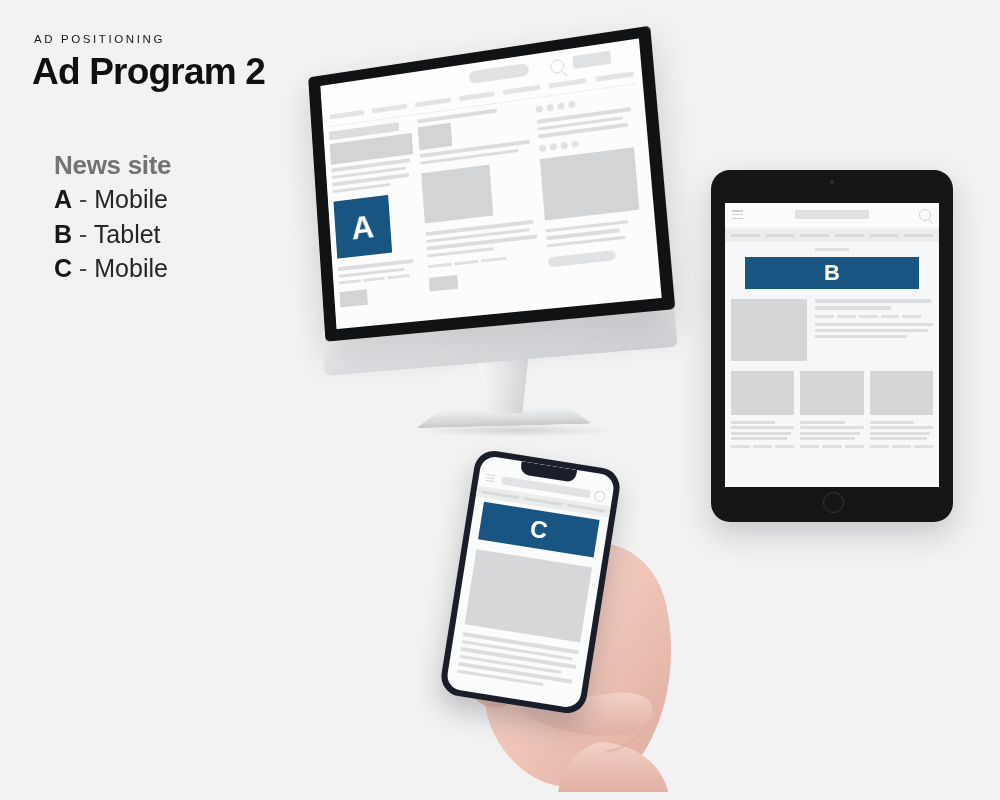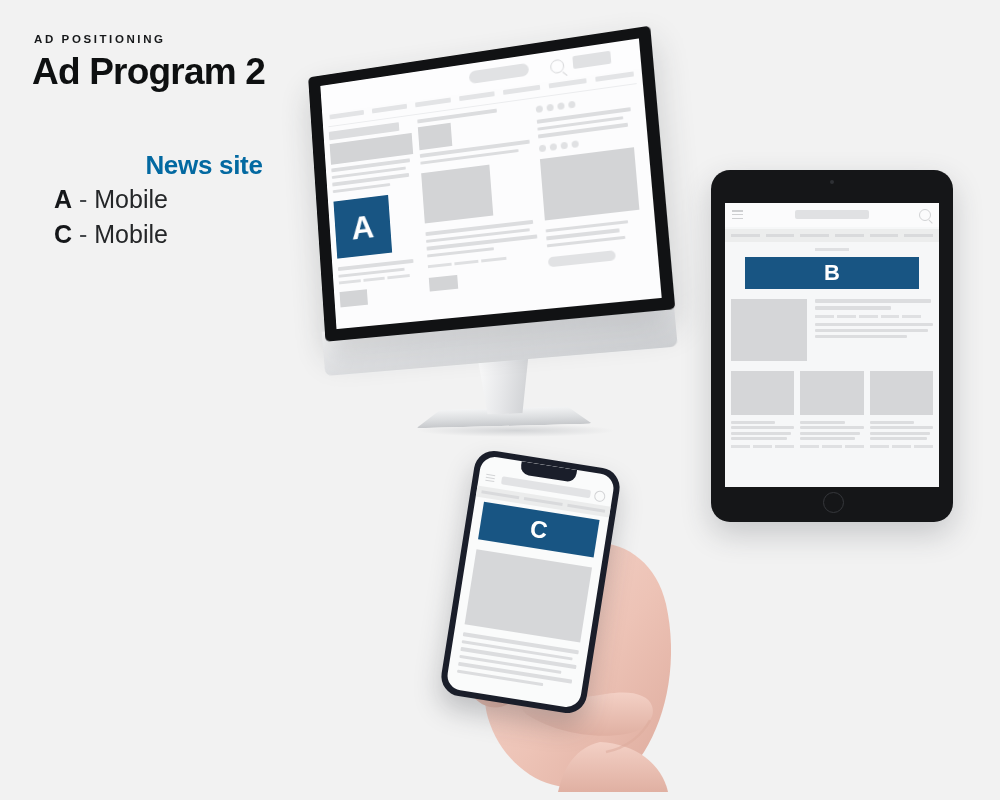--- a/index.html
+++ b/index.html
@@ -8,32 +8,32 @@
     background:#f2f2f2;
     font-family:"Liberation Sans","DejaVu Sans",sans-serif;
     overflow:hidden;position:relative;
     -webkit-font-smoothing:antialiased;
   }
   .stage{position:absolute;inset:0;}
 
   
   .kicker{
     position:absolute;left:34px;top:33px;
-    font-size:11.5px;font-weight:700;letter-spacing:2.6px;
+    font-size:11.5px;font-weight:400;letter-spacing:2.6px;
     color:#16181a;text-transform:uppercase;white-space:nowrap;
   }
   .title{
     position:absolute;left:32px;top:51px;
     font-size:37px;font-weight:700;letter-spacing:-0.8px;
     color:#0e1011;white-space:nowrap;
   }
   .legend{position:absolute;left:54px;top:150px;width:300px;}
   .legend-head{
     font-size:26px;font-weight:700;line-height:1.17;
-    color:#0369a1;letter-spacing:-0.3px;text-align:center;
+    color:#737373;letter-spacing:-0.3px;
   }
   .legend-row{
     font-size:25px;line-height:1.22;color:#242628;
     font-weight:400;margin-top:4px;white-space:nowrap;
   }
   .legend-row:first-of-type{margin-top:13px;}
   .legend-row b{font-weight:700;color:#15171a;}
   .legend-row .dash{color:#45484b;}
 
   
@@ -182,20 +182,25 @@
   <div class="legend">
     <div class="legend-head">
       <div>News site</div>
     </div>
     <div class="legend-row">
       <b>A</b>
       <span class="dash">-</span>
       <span>Mobile</span>
     </div>
     <div class="legend-row">
+      <b>B</b>
+      <span class="dash">-</span>
+      <span>Tablet</span>
+    </div>
+    <div class="legend-row">
       <b>C</b>
       <span class="dash">-</span>
       <span>Mobile</span>
     </div>
   </div>
 
   <div class="monitor">
     <div class="mon-shadow"></div>
     <div class="mon-foot"></div>
     <div class="mon-neck"></div>

